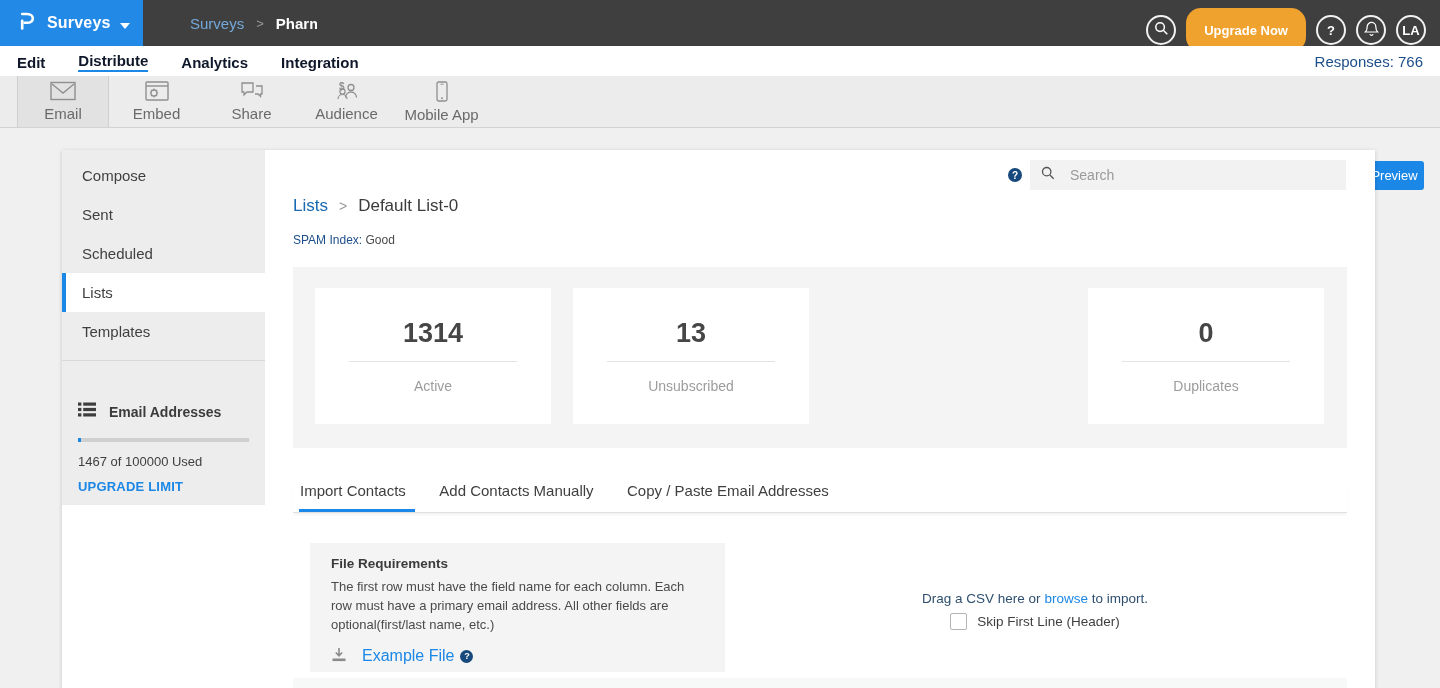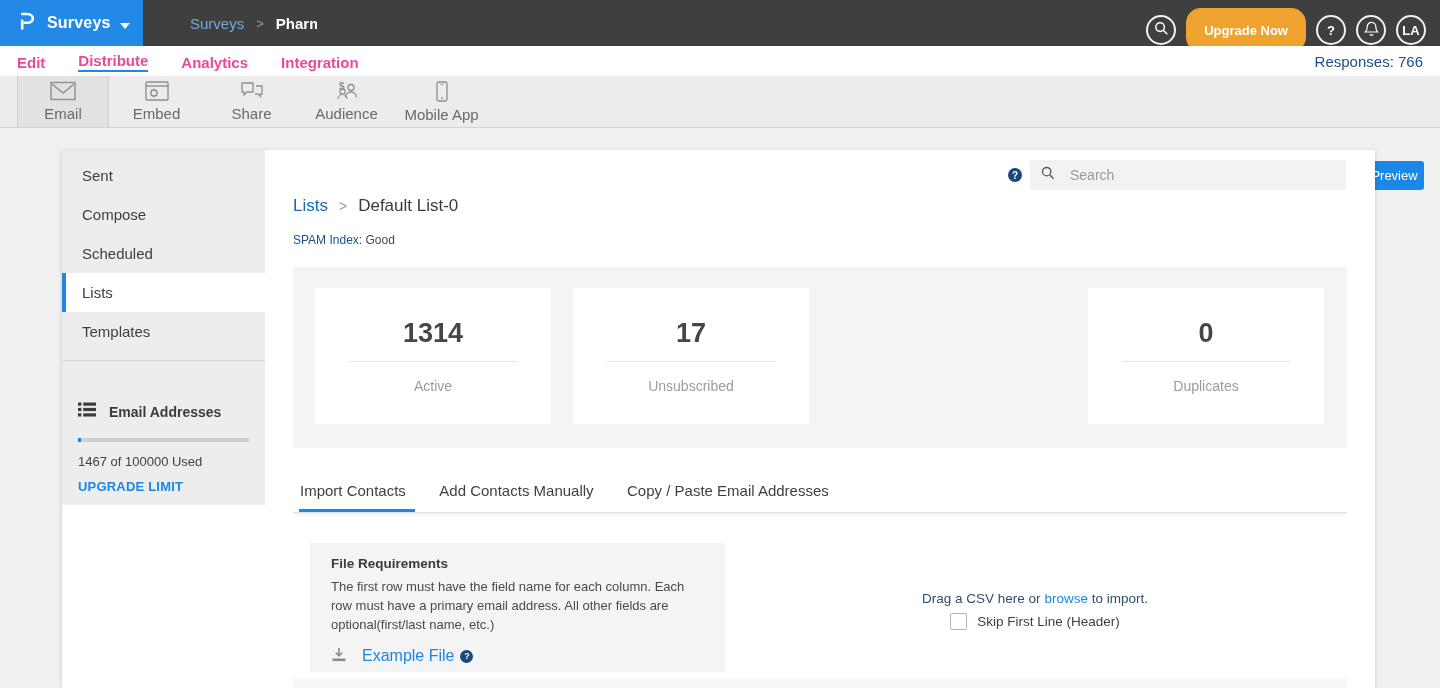--- a/index.html
+++ b/index.html
@@ -14,21 +14,21 @@
   .crumb-root{color:#74a9da;font-size:15px;cursor:pointer;}
   .crumb-sep{color:#9a9a9a;font-size:13px;}
   .crumb-current{color:#fff;font-weight:700;font-size:15px;width:41px;overflow:hidden;white-space:nowrap;}
   .appbar-right{position:absolute;right:14px;top:8px;display:flex;align-items:center;gap:10px;}
   .circle-btn{width:30px;height:30px;border:2px solid #f2f2f2;border-radius:50%;display:flex;align-items:center;justify-content:center;color:#fff;box-sizing:border-box;font-weight:700;font-size:13px;cursor:pointer;}
   .upgrade-btn{height:44px;border-radius:15px;background:#f0a22e;color:#fff;font-size:13px;font-weight:700;display:flex;align-items:center;padding:0 18px;cursor:pointer;}
 
   
   .nav-row{position:absolute;top:46px;left:0;width:1440px;height:30px;background:#fff;}
   .nav-tabs{position:absolute;left:17px;top:0;height:30px;display:flex;gap:33px;align-items:center;}
-  .nav-tab{font-size:15px;color:#ec4899;font-weight:700;cursor:pointer;padding-top:2px;}
+  .nav-tab{font-size:15px;color:#0f172a;font-weight:700;cursor:pointer;padding-top:2px;}
   .nav-tab.active{border-bottom:2px solid #1b87e6;padding-bottom:1px;}
   .responses{position:absolute;right:17px;top:7px;font-size:15px;color:#1d4e89;}
 
   
   .toolbar{position:absolute;top:76px;left:0;width:1440px;height:52px;background:#ececec;border-bottom:1px solid #d3d3d3;box-sizing:border-box;}
   .tool-items{display:flex;height:51px;padding-left:17px;}
   .tool-item{width:95px;height:100%;display:flex;flex-direction:column;align-items:center;justify-content:center;color:#8f8f8f;cursor:pointer;box-sizing:border-box;}
   .tool-item.active{background:#e2e2e2;border-left:1px solid #cfcfcf;border-right:1px solid #cfcfcf;width:92px;}
   .tool-label{font-size:15px;color:#6a6a6a;}
   .url-field{position:absolute;top:85px;right:109px;width:268px;height:29px;background:#f4f4f4;border:1px solid #c9c9c9;border-radius:2px;box-sizing:border-box;font-size:13px;color:#555;line-height:27px;padding:0 28px 0 9px;overflow:hidden;white-space:nowrap;cursor:text;}
@@ -201,22 +201,22 @@
             <circle cx="8" cy="5.5" r="2.3" fill="#1b87e6"></circle>
           </svg></span>
       <span>Preview</span>
     </span>
   </div>
 
   <div class="card">
 
     <div class="side">
       <div class="side-nav">
+        <div class="side-item">Compose</div>
         <div class="side-item">Sent</div>
-        <div class="side-item">Compose</div>
         <div class="side-item">Scheduled</div>
         <div class="side-item active">Lists</div>
         <div class="side-item">Templates</div>
       </div>
       <div class="side-divider"></div>
       <div class="email-sec">
         <div class="email-head">
           <span><svg width="18" height="15" viewBox="0 0 18 15">
                 <g fill="#3d3d3d">
                   <rect x="0" y="0.5" width="3.4" height="3.2"></rect>
@@ -256,21 +256,21 @@
       <span class="spam-value">Good</span>
     </div>
 
     <div class="stats-panel">
       <div class="stat-card stat-0">
         <div class="stat-value">1314</div>
         <div class="stat-divider"></div>
         <div class="stat-label">Active</div>
       </div>
       <div class="stat-card stat-1">
-        <div class="stat-value">17</div>
+        <div class="stat-value">13</div>
         <div class="stat-divider"></div>
         <div class="stat-label">Unsubscribed</div>
       </div>
       <div class="stat-card stat-3">
         <div class="stat-value">0</div>
         <div class="stat-divider"></div>
         <div class="stat-label">Duplicates</div>
       </div>
     </div>
 

